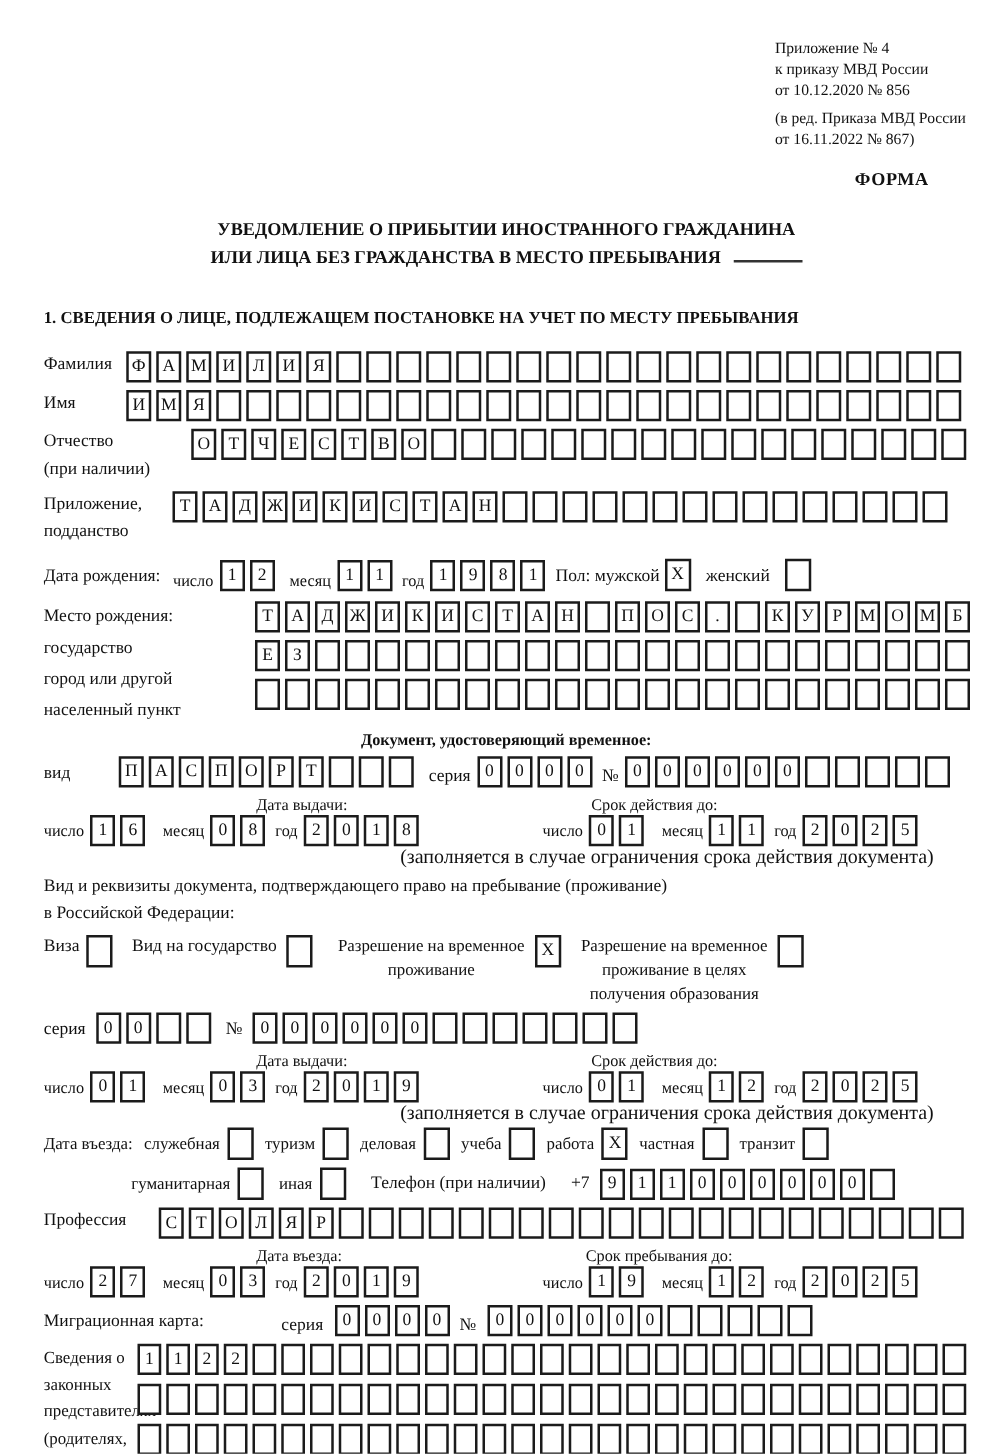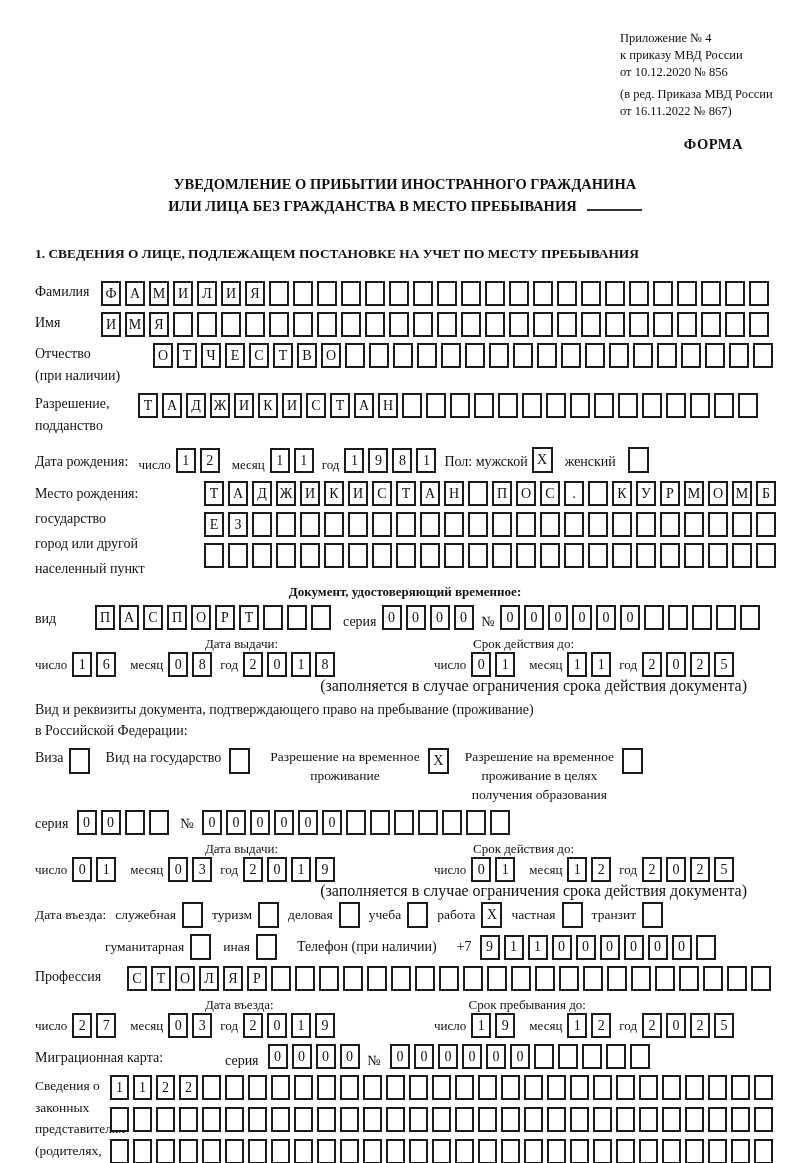--- a/index.html
+++ b/index.html
@@ -172,21 +172,21 @@
           <div class="cell"></div>
           <div class="cell"></div>
           <div class="cell"></div>
           <div class="cell"></div>
           <div class="cell"></div>
           <div class="cell"></div>
         </div>
     </div>
 
     <div class="row" style="margin-bottom:10px;">
-      <div class="lbl w103"><span>Разрешение,</span><span class="l2">подданство</span></div>
+      <div class="lbl w103"><span>Приложение,</span><span class="l2">подданство</span></div>
       <div class="cells">
           <div class="cell">Т</div>
           <div class="cell">А</div>
           <div class="cell">Д</div>
           <div class="cell">Ж</div>
           <div class="cell">И</div>
           <div class="cell">К</div>
           <div class="cell">И</div>
           <div class="cell">С</div>
           <div class="cell">Т</div>

